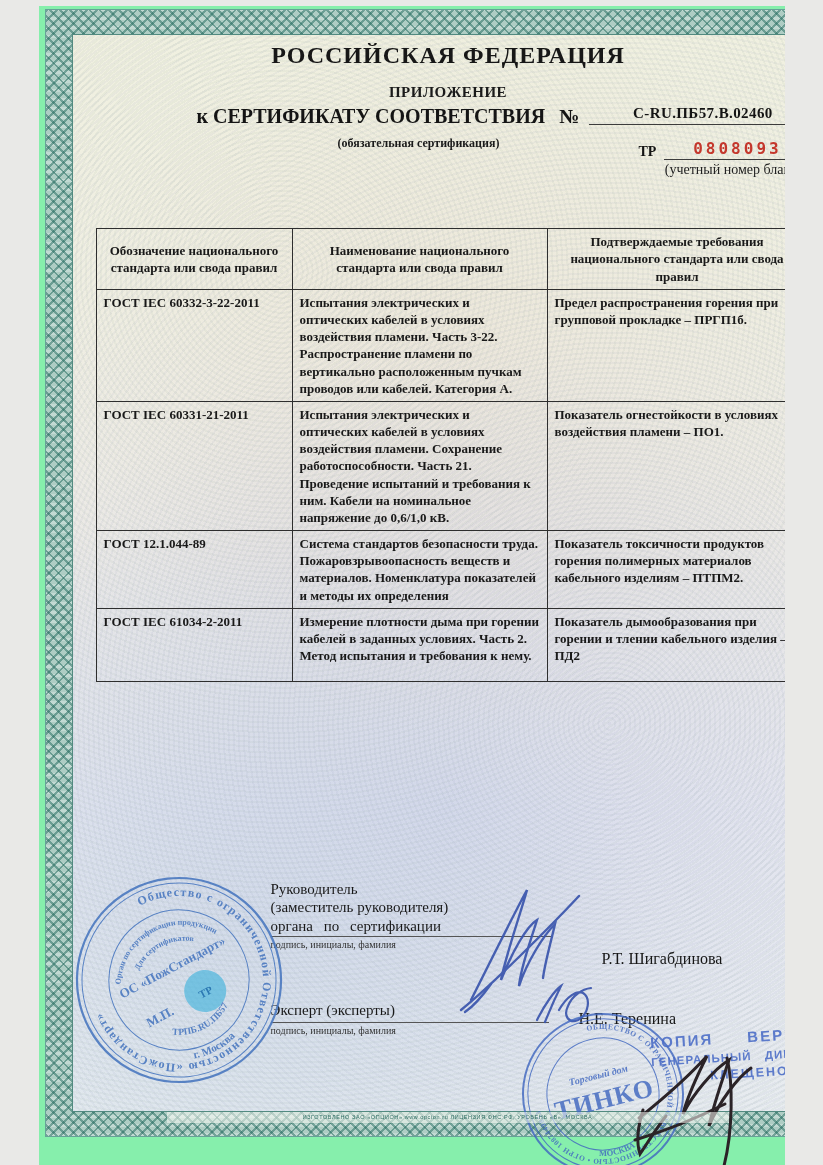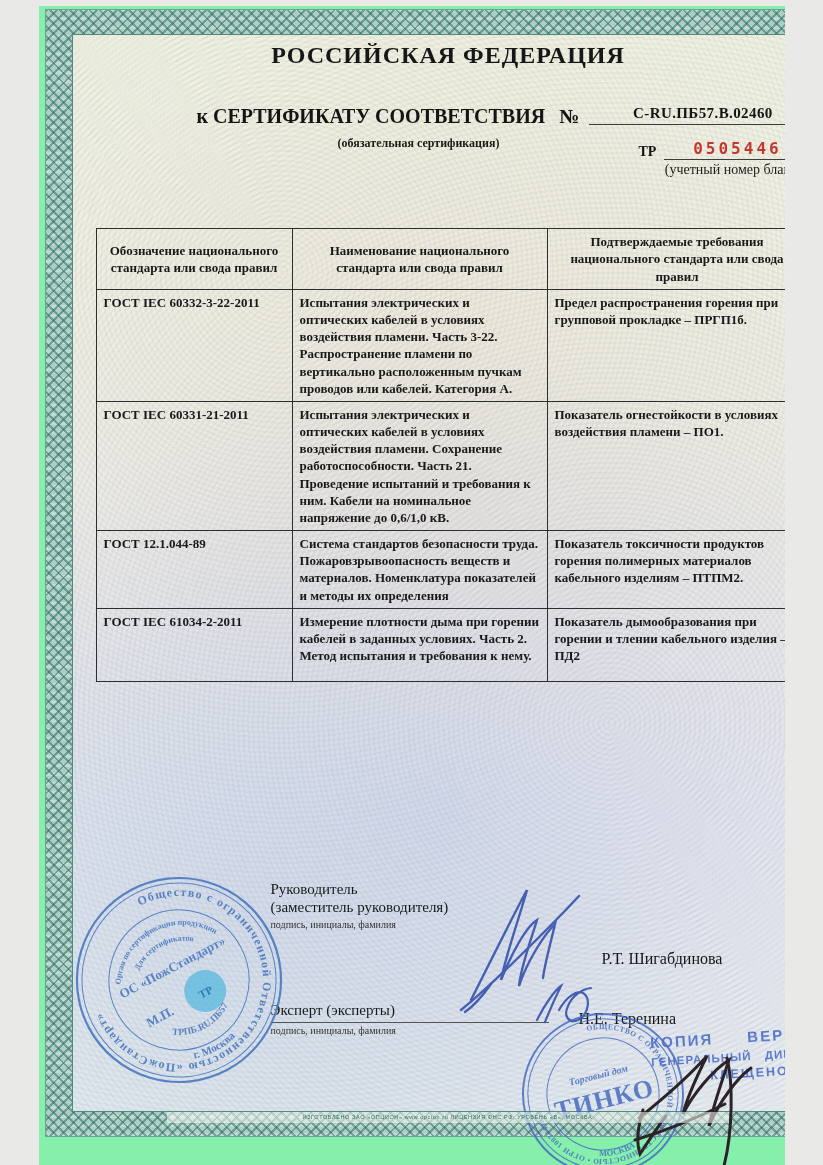--- a/index.html
+++ b/index.html
@@ -86,32 +86,33 @@
 </style>
 </head>
 <body>
 
 <div class="page">
 
   <div class="band"></div>
   <div class="inner"></div>
 
   <div class="abs title">РОССИЙСКАЯ ФЕДЕРАЦИЯ</div>
+  <div class="abs subtitle">ПРИЛОЖЕНИЕ</div>
 
   <div class="abs certline">
     <span class="lbl">к СЕРТИФИКАТУ СООТВЕТСТВИЯ</span>
     <span class="num-sign">№</span>
     <span class="numbox">C-RU.ПБ57.В.02460</span>
   </div>
   <div class="abs oblig">(обязательная сертификация)</div>
 
   <div class="abs trblock">
     <div class="trrow">
       <span class="tr-lbl">ТР</span>
-      <span class="tr-num">0505446</span>
+      <span class="tr-num">0808093</span>
     </div>
     <div class="tr-cap">(учетный номер бланка)</div>
   </div>
 
 
   <table class="std">
     <colgroup>
         <col class="c1">
         <col class="c2">
         <col class="c3">
@@ -141,20 +142,21 @@
       <td>ГОСТ IEC 61034-2-2011</td>
       <td>Измерение плотности дыма при горении кабелей в заданных условиях. Часть 2. Метод испытания и требования к нему.</td>
       <td>Показатель дымообразования при горении и тлении кабельного изделия – ПД2</td>
     </tr>
   </tbody>
     </table>
 
   <div class="abs role">
     <div class="l">Руководитель</div>
     <div class="l">(заместитель руководителя)</div>
+    <div class="l just">органа по сертификации</div>
     <div class="cap">подпись, инициалы, фамилия</div>
   </div>
   <div class="abs name1">Р.Т. Шигабдинова</div>
 
   <div class="abs expert">
     <div class="l">Эксперт (эксперты)</div>
     <div class="cap">подпись, инициалы, фамилия</div>
   </div>
   <div class="abs name2">Н.Е. Теренина</div>
 

